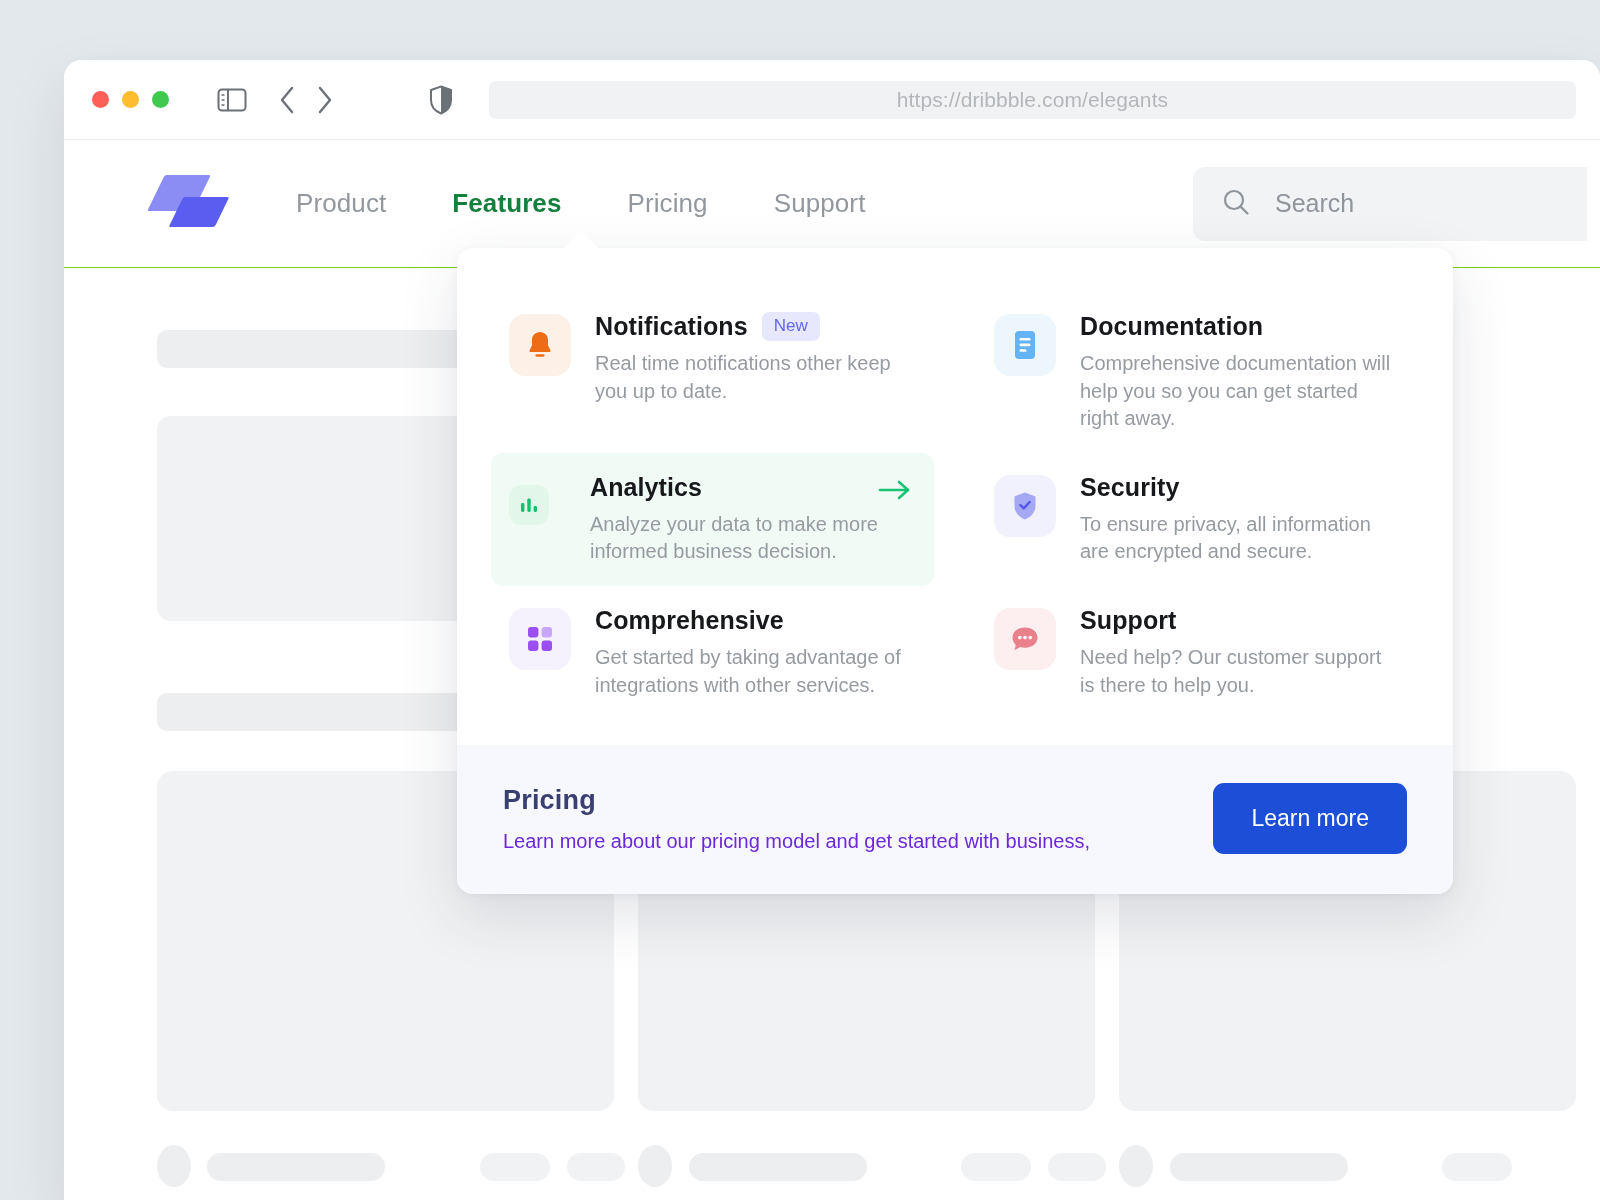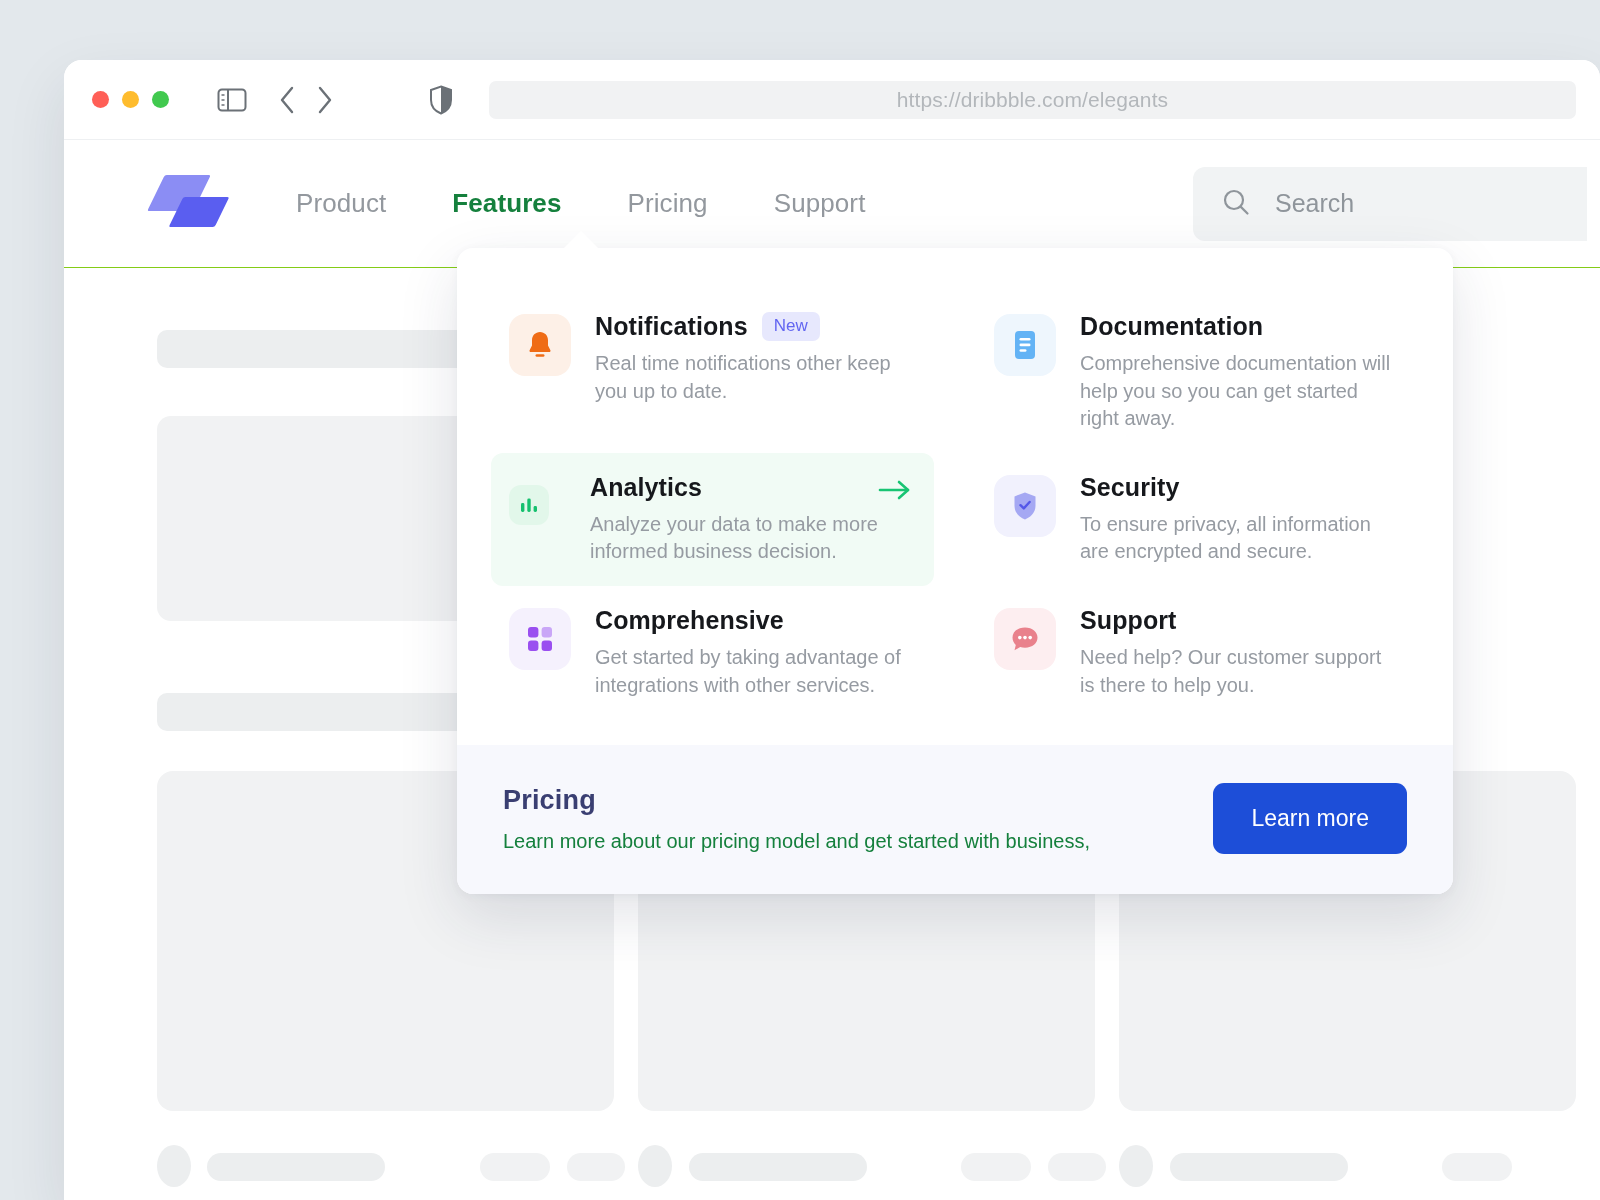--- a/index.html
+++ b/index.html
@@ -253,21 +253,21 @@
   .pricing-text { flex: 1; }
   .pricing-title {
     font-size: 27px;
     font-weight: bold;
     color: #3a3f72;
     margin-bottom: 14px;
     letter-spacing: 0.2px;
   }
   .pricing-sub {
     font-size: 20px;
-    color: #15803d;
+    color: #6d28d9;
   }
   .learn-btn {
     background: #1d4ed8;
     color: #ffffff;
     font-size: 23px;
     padding: 22px 38px;
     border: none;
     border-radius: 11px;
     cursor: pointer;
     font-family: "Liberation Sans", sans-serif;

